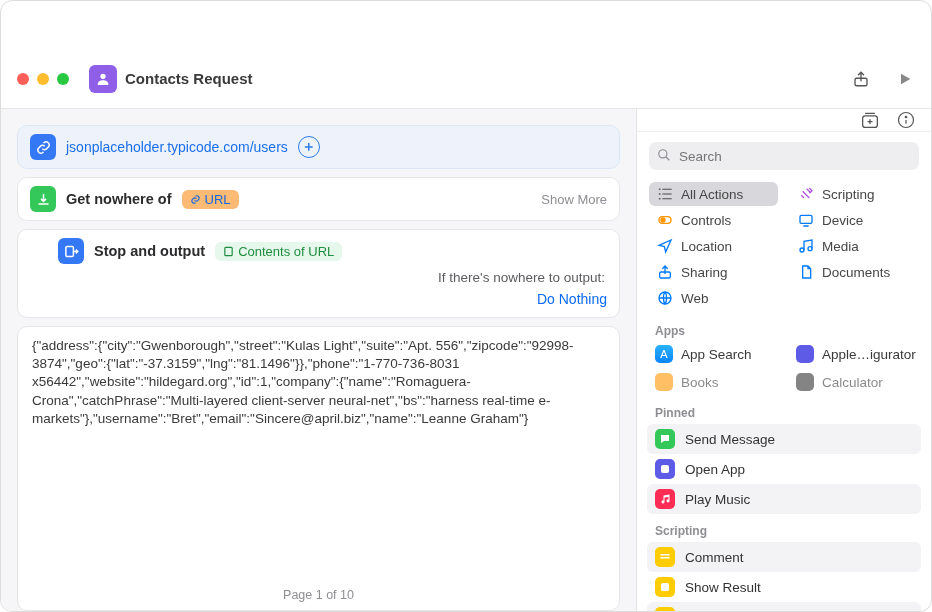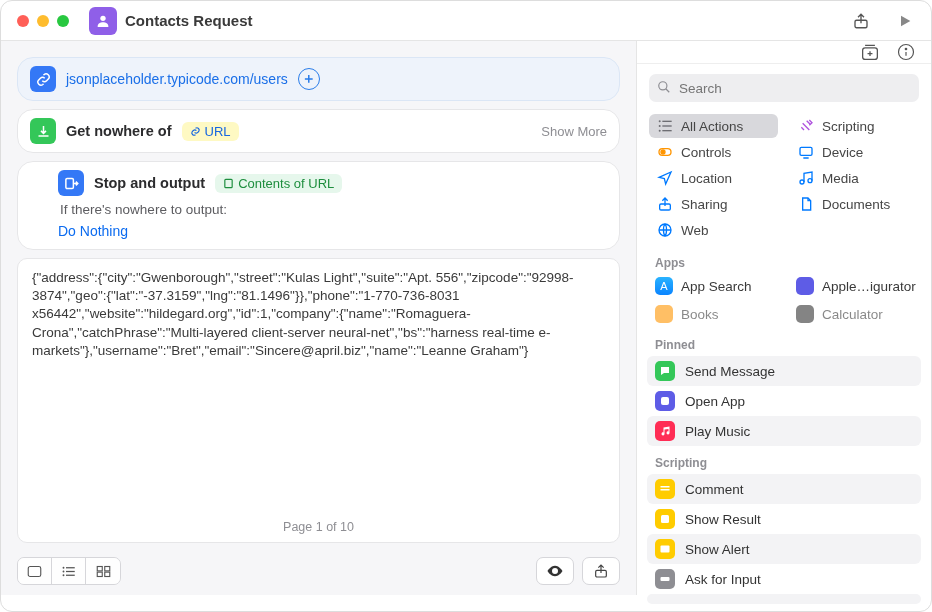--- a/index.html
+++ b/index.html
@@ -6,25 +6,26 @@
   body {
     width: 932px;
     height: 612px;
     background: #fff;
     border-radius: 12px;
     font-family: -apple-system, "Helvetica Neue", Arial, sans-serif;
     overflow: hidden;
     border: 1px solid #ddd;
   }
   .titlebar {
-    height: 40px;
+    height: 60px;
     display: flex;
     align-items: center;
     border-bottom: 1px solid #e5e5e5;
     padding: 0 16px;
+    margin-top: 48px;
   }
   .traffic {
     display: flex; gap: 8px; margin-right: 20px;
   }
   .tl { width: 12px; height: 12px; border-radius: 50%; }
   .tl.r { background:#ff5f57; } .tl.y { background:#febc2e; } .tl.g { background:#28c840; }
   .app-icon {
     width: 28px; height: 28px; border-radius: 6px;
     background: #8f5fe8; display:flex; align-items:center; justify-content:center;
     margin-right: 8px;
@@ -35,41 +36,42 @@
   .content {
     display:flex; height: calc(100% - 56px);
   }
   .editor {
     width: 635px; padding: 16px 16px 8px 16px;
     background: #f6f6f8;
     display:flex; flex-direction:column; gap:8px;
     position:relative;
   }
   .card {
-    background:#fff; border:1px solid #e6e6e8; border-radius: 16px;
+    background:#fff; border:1px solid #e6e6e8; border-radius: 10px;
     padding: 8px 12px;
+    text-align: right;
   }
   .url-card { display:flex; align-items:center; gap:10px; background:#eef3fb; border-color:#dbe6f5; }
   .act-icon {
     width:26px; height:26px; border-radius:6px; display:flex;
     align-items:center; justify-content:center; flex-shrink:0;
   }
   .act-icon.blue { background:#3478f6; }
   .act-icon.green { background:#34c759; }
   .url-text { color:#1a6fe8; font-size:14px; font-weight:500; }
   .add-btn {
     width:22px; height:22px; border-radius:11px; border:1.5px solid #2b7de9;
     color:#2b7de9; display:flex; align-items:center; justify-content:center;
     font-size:14px; font-weight:600;
   }
   .action-row { display:flex; align-items:center; gap:10px; }
   .action-title { font-size:14.5px; font-weight:600; color:#2c2c2e; }
   .token {
     display:inline-flex; align-items:center; gap:4px;
-    background:#fef9c3; border-radius:6px; padding:2px 8px;
+    background:#fdba74; border-radius:6px; padding:2px 8px;
     color:#1767e0; font-size:13px; font-weight:500;
   }
   .token.green { background:#e6f7ec; color:#1e8e3e; }
   .show-more { margin-left:auto; color:#8e8e93; font-size:13px; }
   .sub-row { font-size:13.5px; color:#5c5c60; padding:6px 2px 4px; }
   .link-like { color:#0b6bf0; font-size:14px; padding:2px 0 0; }
   .output-box {
     flex:1; background:#fff; border:1px solid #e6e6e8; border-radius:10px;
     padding:10px 14px; font-family: -apple-system, Arial, sans-serif;
     font-size:13.5px; color:#3a3a3a; line-height:1.35;

